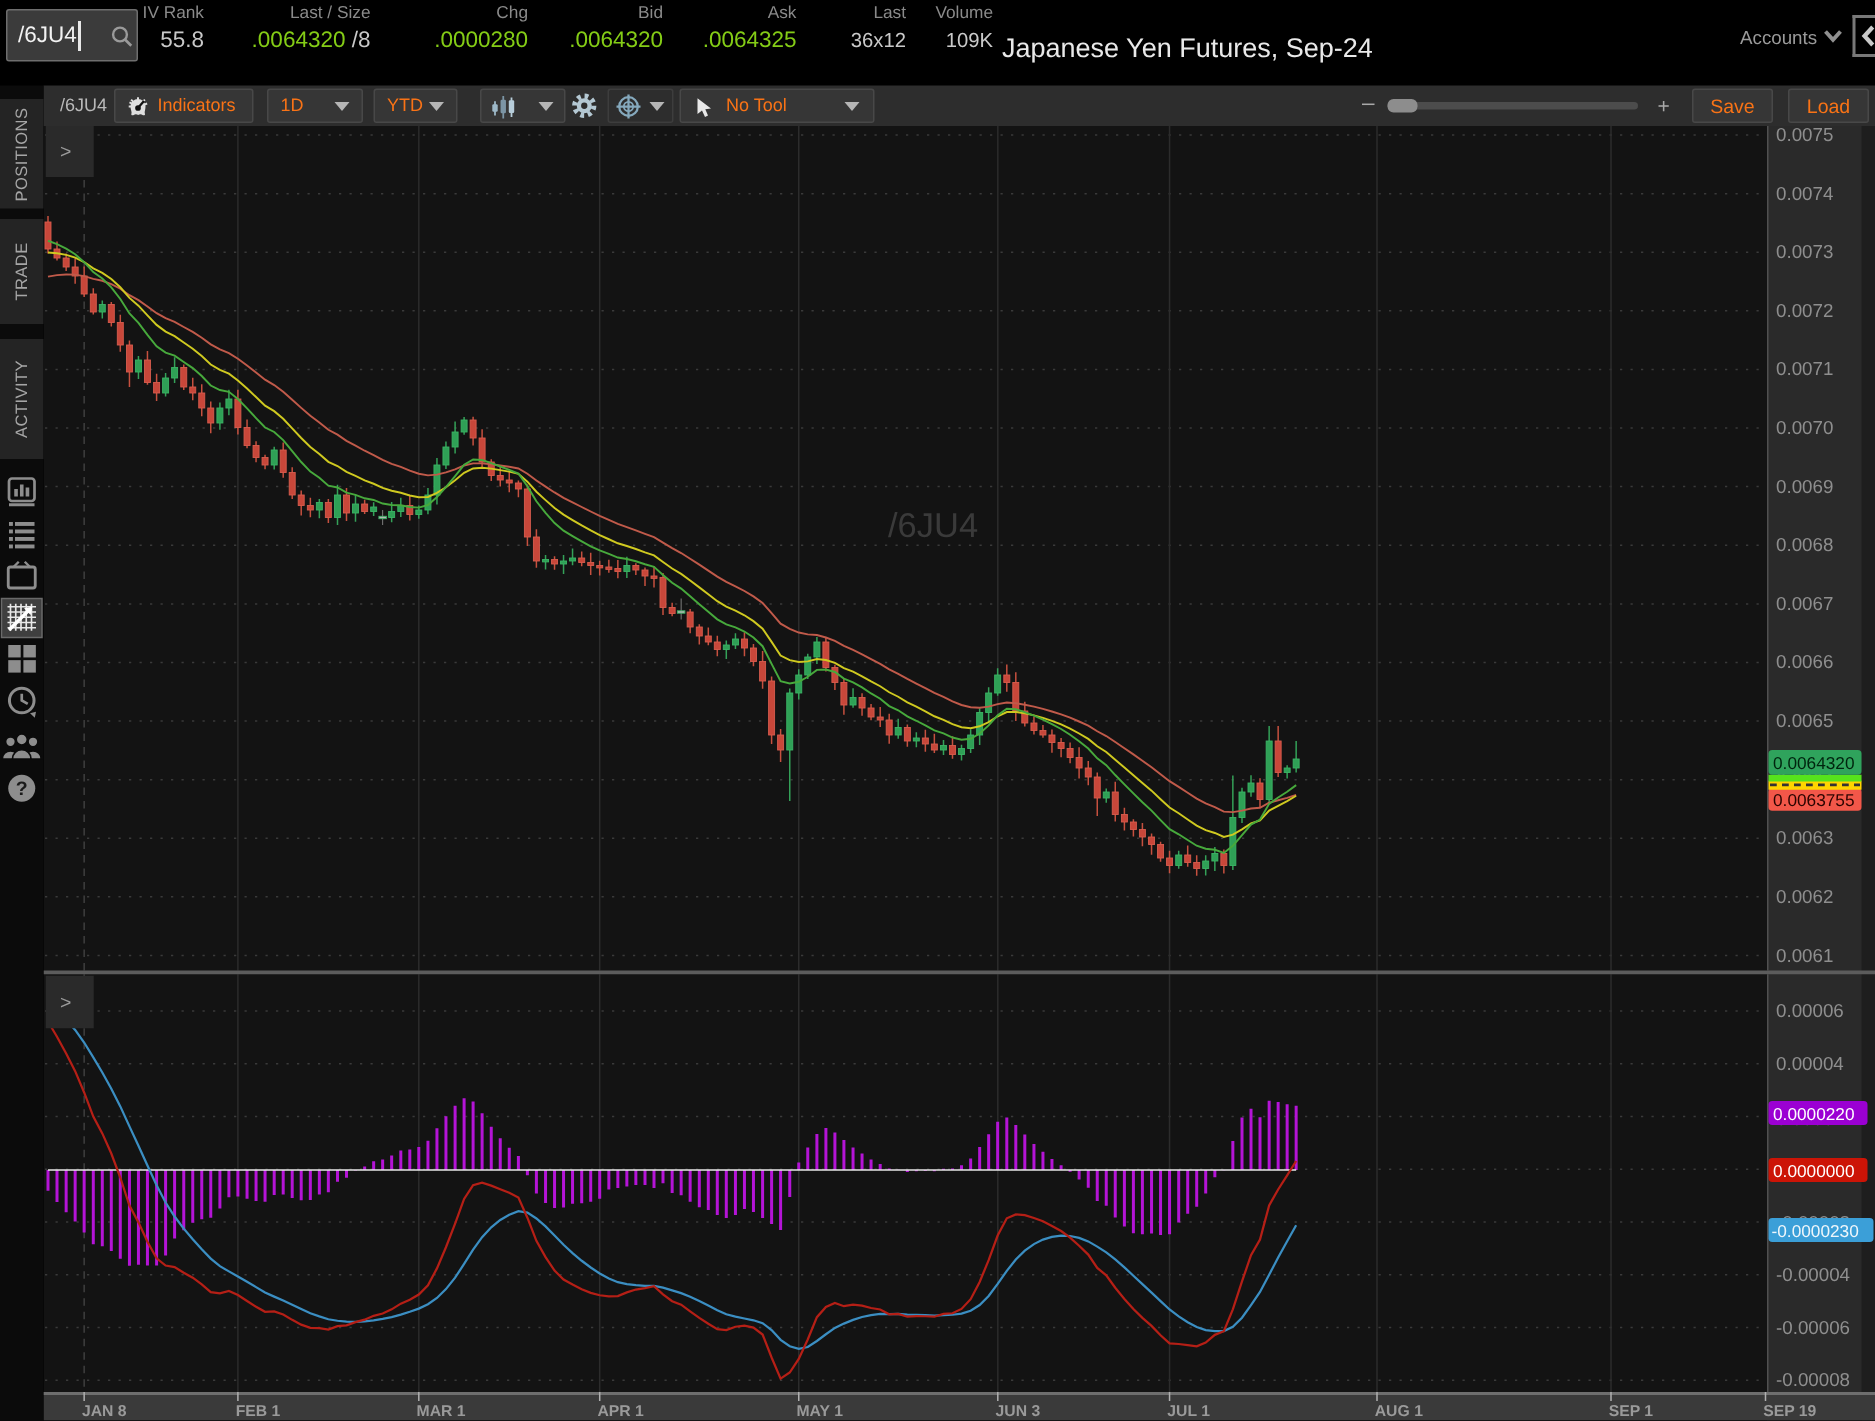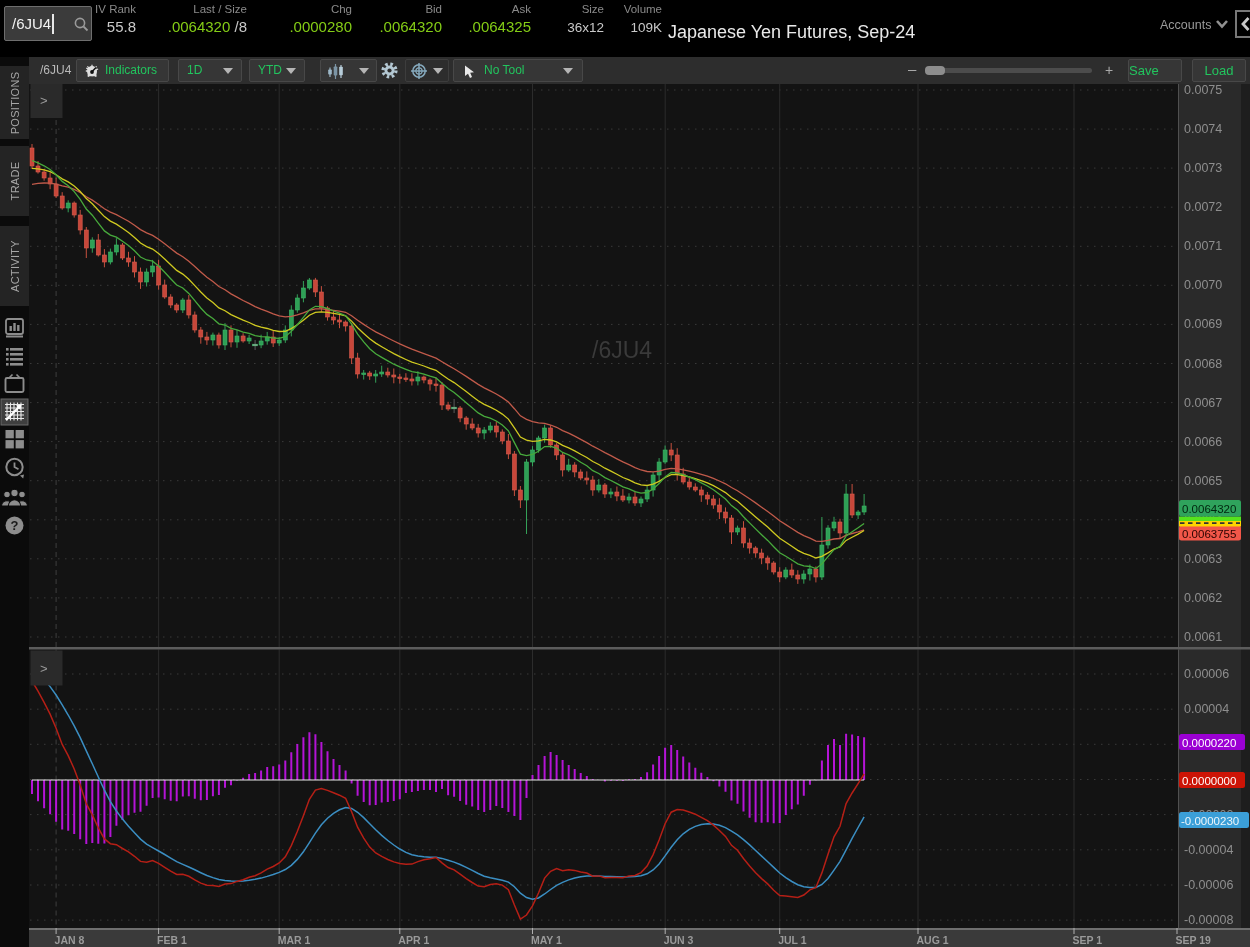--- a/index.html
+++ b/index.html
@@ -10,21 +10,21 @@
 #symbox .cur{position:absolute;left:47px;top:7px;width:2px;height:20px;background:#e8e8e8}
 .qcol{position:absolute;top:3px;text-align:right}
 .qcol .lb{font-size:11.5px;color:#8a8a8a;line-height:13px}
 .qcol .vl{font-size:15px;color:#c9c9c9;line-height:21px}
 .grn{color:#84cc16}
 #title{position:absolute;left:668px;top:22px;font-size:18px;color:#e9e9e9}
 #accounts{position:absolute;left:1160px;top:18px;font-size:12.5px;color:#9a9a9a;font-weight:normal}
 #accbox{position:absolute;left:1235px;top:10px;width:15px;height:28px;border:2px solid #787878;border-right:none}
 
 #toolbar{position:absolute;left:29px;top:57px;width:1221px;height:27px;background:#2d2d2d}
-.tbtn{position:absolute;top:2px;height:23px;background:#363636;border:1px solid #484848;border-radius:2px;color:#22c55e;font-size:12px;line-height:21px}
+.tbtn{position:absolute;top:2px;height:23px;background:#363636;border:1px solid #484848;border-radius:2px;color:#f97316;font-size:12px;line-height:21px}
 .tlb{color:#b9b9b9;font-size:12px;position:absolute;top:6px}
 .chev{display:inline-block;width:0;height:0;border-left:5px solid transparent;border-right:5px solid transparent;border-top:6px solid #b5b5b5;vertical-align:middle}
 
 #sidebar{position:absolute;left:0;top:57px;width:29px;height:890px;background:#0b0b0b}
 .vtab{position:absolute;left:0;width:29px;background:#242424;color:#a6a6a6;font-size:11px;letter-spacing:.3px}
 .vtab span{position:absolute;left:50%;top:50%;transform:translate(-50%,-50%) rotate(-90deg);white-space:nowrap}
 .sic{position:absolute;left:0;width:29px;text-align:center}
 </style></head><body>
 
 <div id="topbar">
@@ -50,21 +50,21 @@
     </div>
     <div class="qcol" style="left:312px;width:130px">
       <div class="lb">Bid</div>
       <div class="vl"><span class="grn">.0064320</span></div>
     </div>
     <div class="qcol" style="left:401px;width:130px">
       <div class="lb">Ask</div>
       <div class="vl"><span class="grn">.0064325</span></div>
     </div>
     <div class="qcol" style="left:474px;width:130px">
-      <div class="lb">Size</div>
+      <div class="lb">Last</div>
       <div class="vl"><span style="font-size:13.5px">36x12</span></div>
     </div>
     <div class="qcol" style="left:532px;width:130px">
       <div class="lb">Volume</div>
       <div class="vl"><span style="font-size:13.5px">109K</span></div>
     </div>
   <div id="title">Japanese Yen Futures, Sep-24</div>
   <div id="accounts">Accounts</div>
   <svg class="abs" style="left:1215px;top:19px" width="14" height="10" viewBox="0 0 14 10">
       <path d="M2 2L7 7.5L12 2" fill="none" stroke="#909090" stroke-width="2.6"></path>
@@ -126,21 +126,21 @@
     <svg class="abs" style="left:9px;top:4px" width="13" height="15" viewBox="0 0 13 15">
         <path d="M2 1.5L2 12L5 9.7L7 14L9 13L7.2 8.8L11 8.3Z" fill="#e8e8e8"></path>
       </svg>
     <span style="position:absolute;left:30px">No Tool</span>
     <i class="chev" style="position:absolute;right:9px;top:8px"></i>
   </div>
   <div class="tlb" style="left:879px;top:3px;font-size:15px;color:#a9a9a9">–</div>
   <div class="abs" style="left:896px;top:11px;width:167px;height:5px;background:#4c4c4c;border-radius:3px"></div>
   <div class="abs" style="left:896px;top:9px;width:20px;height:9px;background:#8d8d8d;border-radius:4px"></div>
   <div class="tlb" style="left:1076px;top:5px;font-size:14px;color:#a9a9a9">+</div>
-  <div class="tbtn" style="left:1099px;width:54px;font-size:13px">Save</div>
+  <div class="tbtn" style="left:1099px;width:54px;text-align:center;font-size:13px">Save</div>
   <div class="tbtn" style="left:1163px;width:54px;text-align:center;font-size:13px">Load</div>
 </div>
 
 <div id="sidebar">
   <div class="vtab" style="top:9px;height:73px">
       <span>POSITIONS</span>
     </div>
   <div class="vtab" style="top:89px;height:70px">
       <span>TRADE</span>
     </div>

